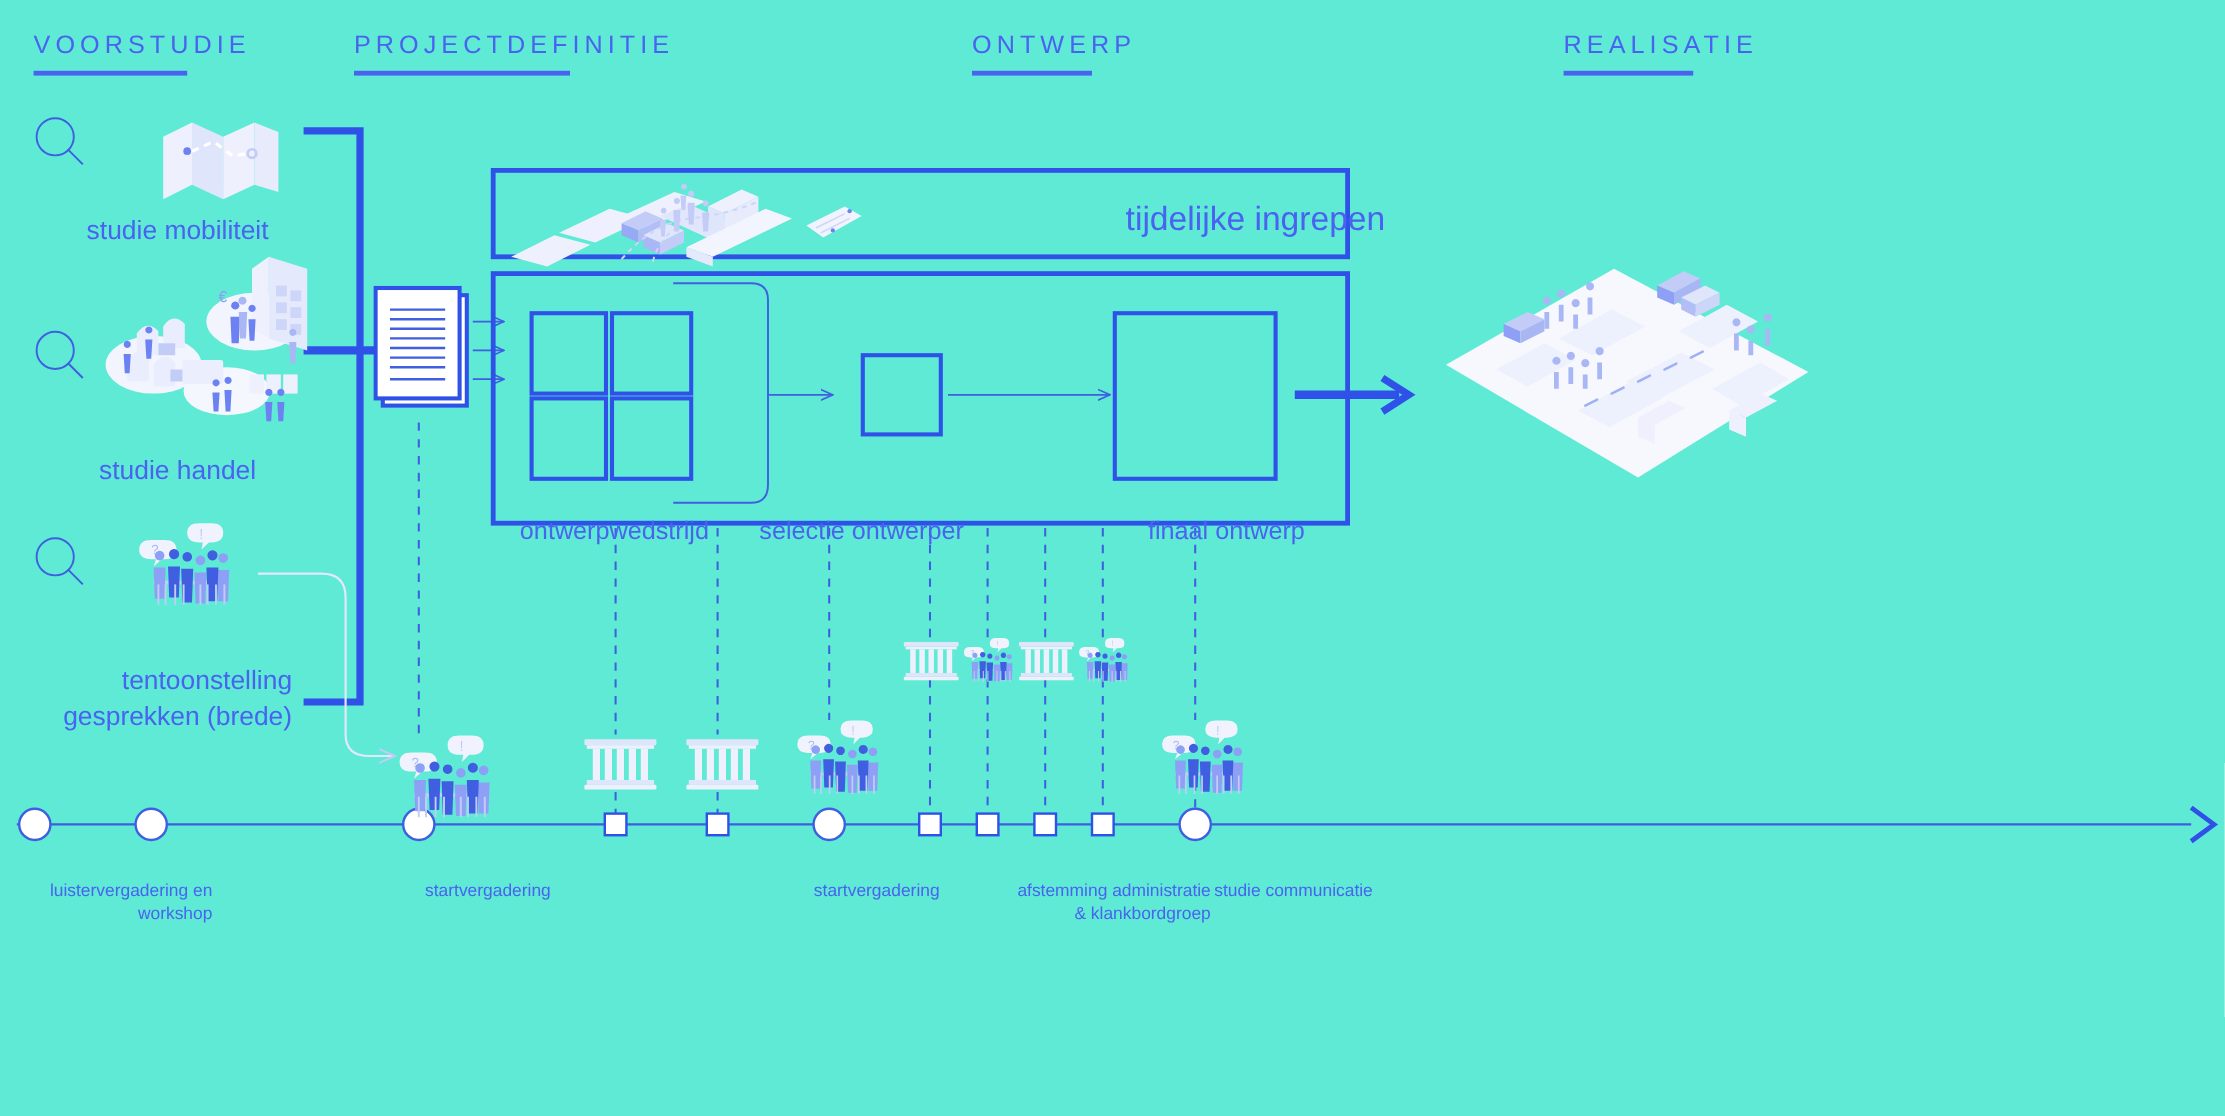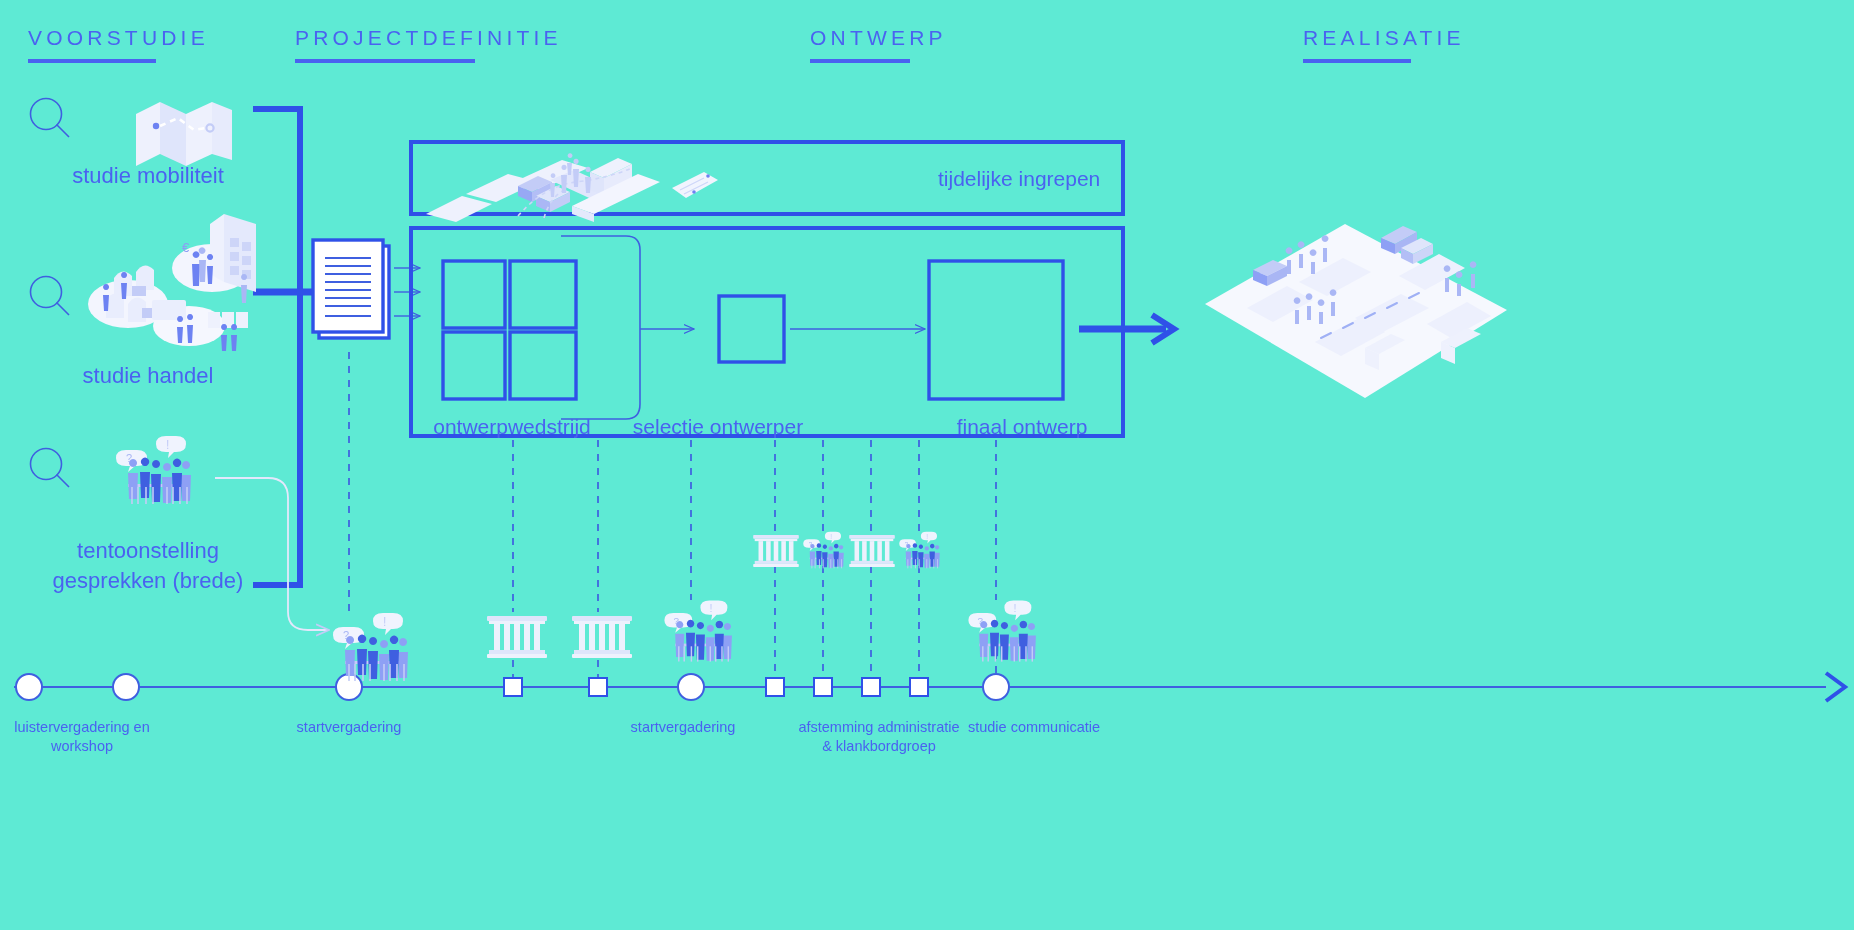--- a/index.html
+++ b/index.html
@@ -32,25 +32,25 @@
     background:#4a62f0;
     margin-top:9px;
   }
 
   
   .lbl{
     position:absolute;
     color:#4a62f0;
     white-space:nowrap;
   }
-  .lbl.ctr{transform:translateX(-50%);text-align:center;}
+  .lbl.ctr{transform:translateX(-50%);text-align:right;margin-top:16px;}
   .studie-lbl{font-size:22px;line-height:30px;}
   .box-lbl{font-size:21px;}
   .tl-lbl{font-size:14.5px;line-height:19px;white-space:normal;}
-  .big-box-lbl{font-size:21px;}
+  .big-box-lbl{font-size:28px;}
 </style>
 </head>
 <body>
 
 <div id="stage">
 
   <svg id="svgroot" viewBox="0 0 1854 930" xmlns="http://www.w3.org/2000/svg">
     <defs>
       <marker id="thinArrow" viewBox="0 0 10 10" refX="9" refY="5" markerWidth="8" markerHeight="8" orient="auto-start-reverse">
         <path d="M0,1 L9,5 L0,9" fill="none" stroke="#3f5fe0" stroke-width="1.2"></path>

